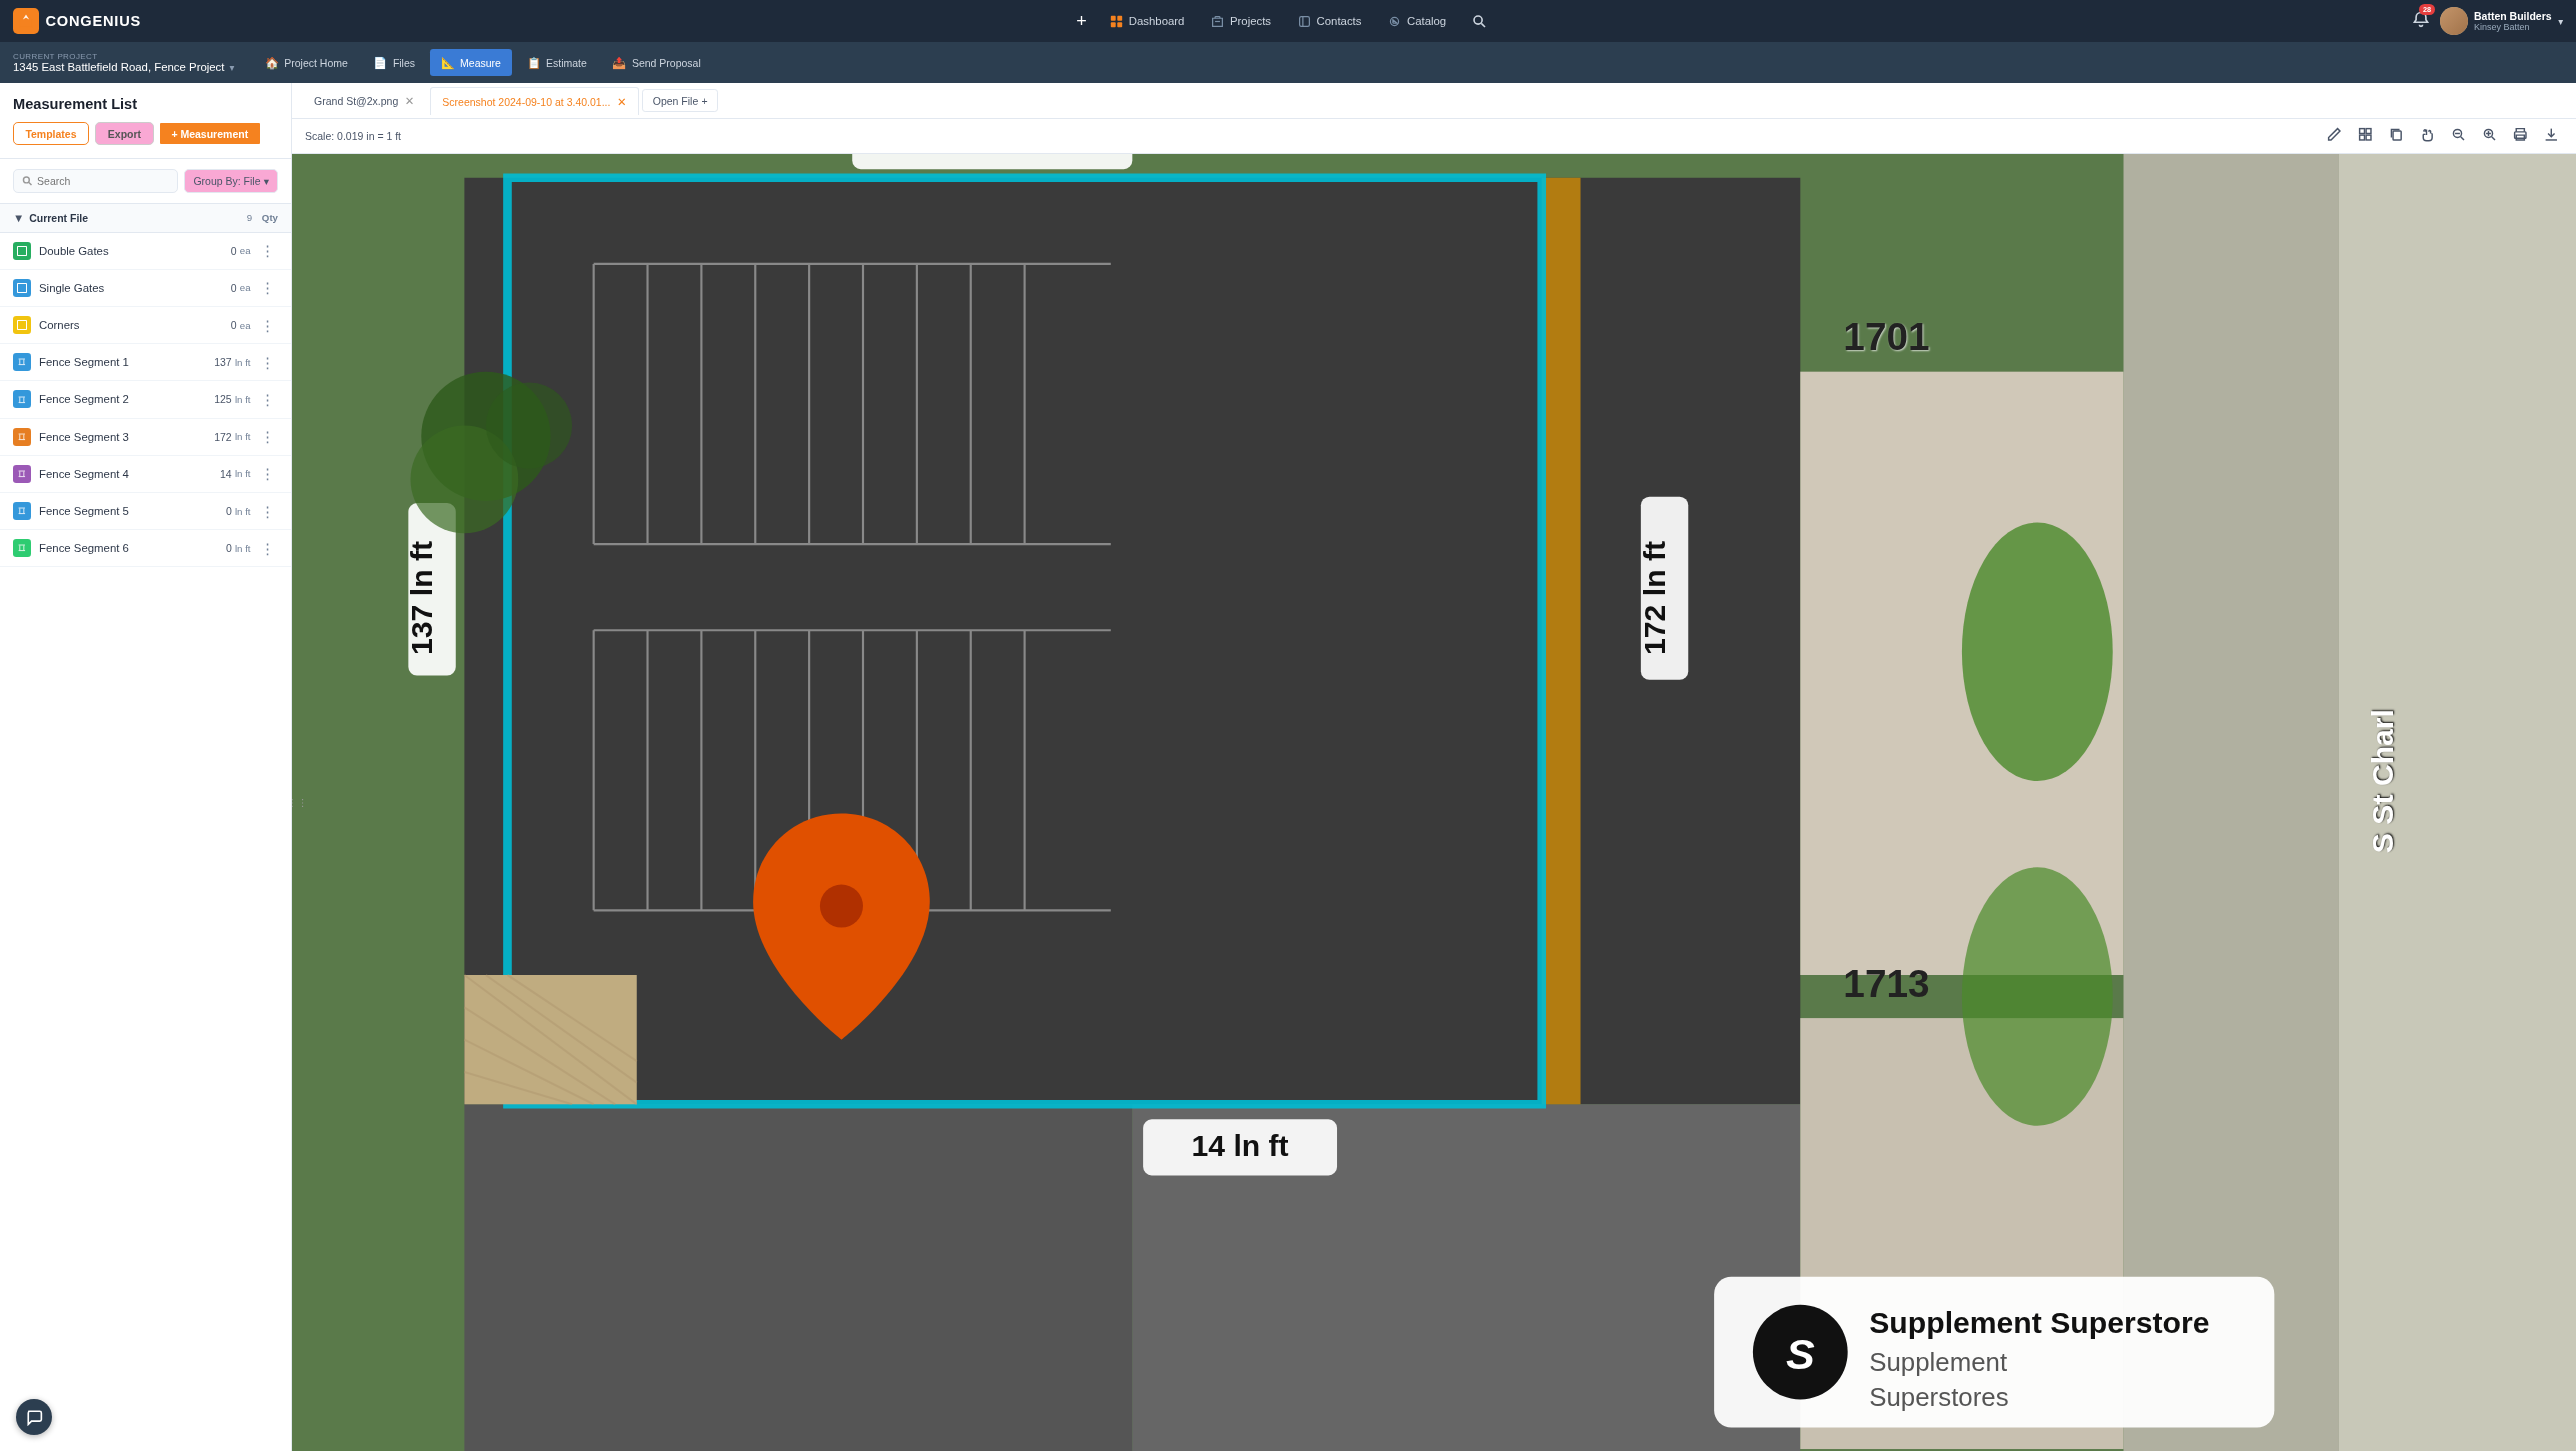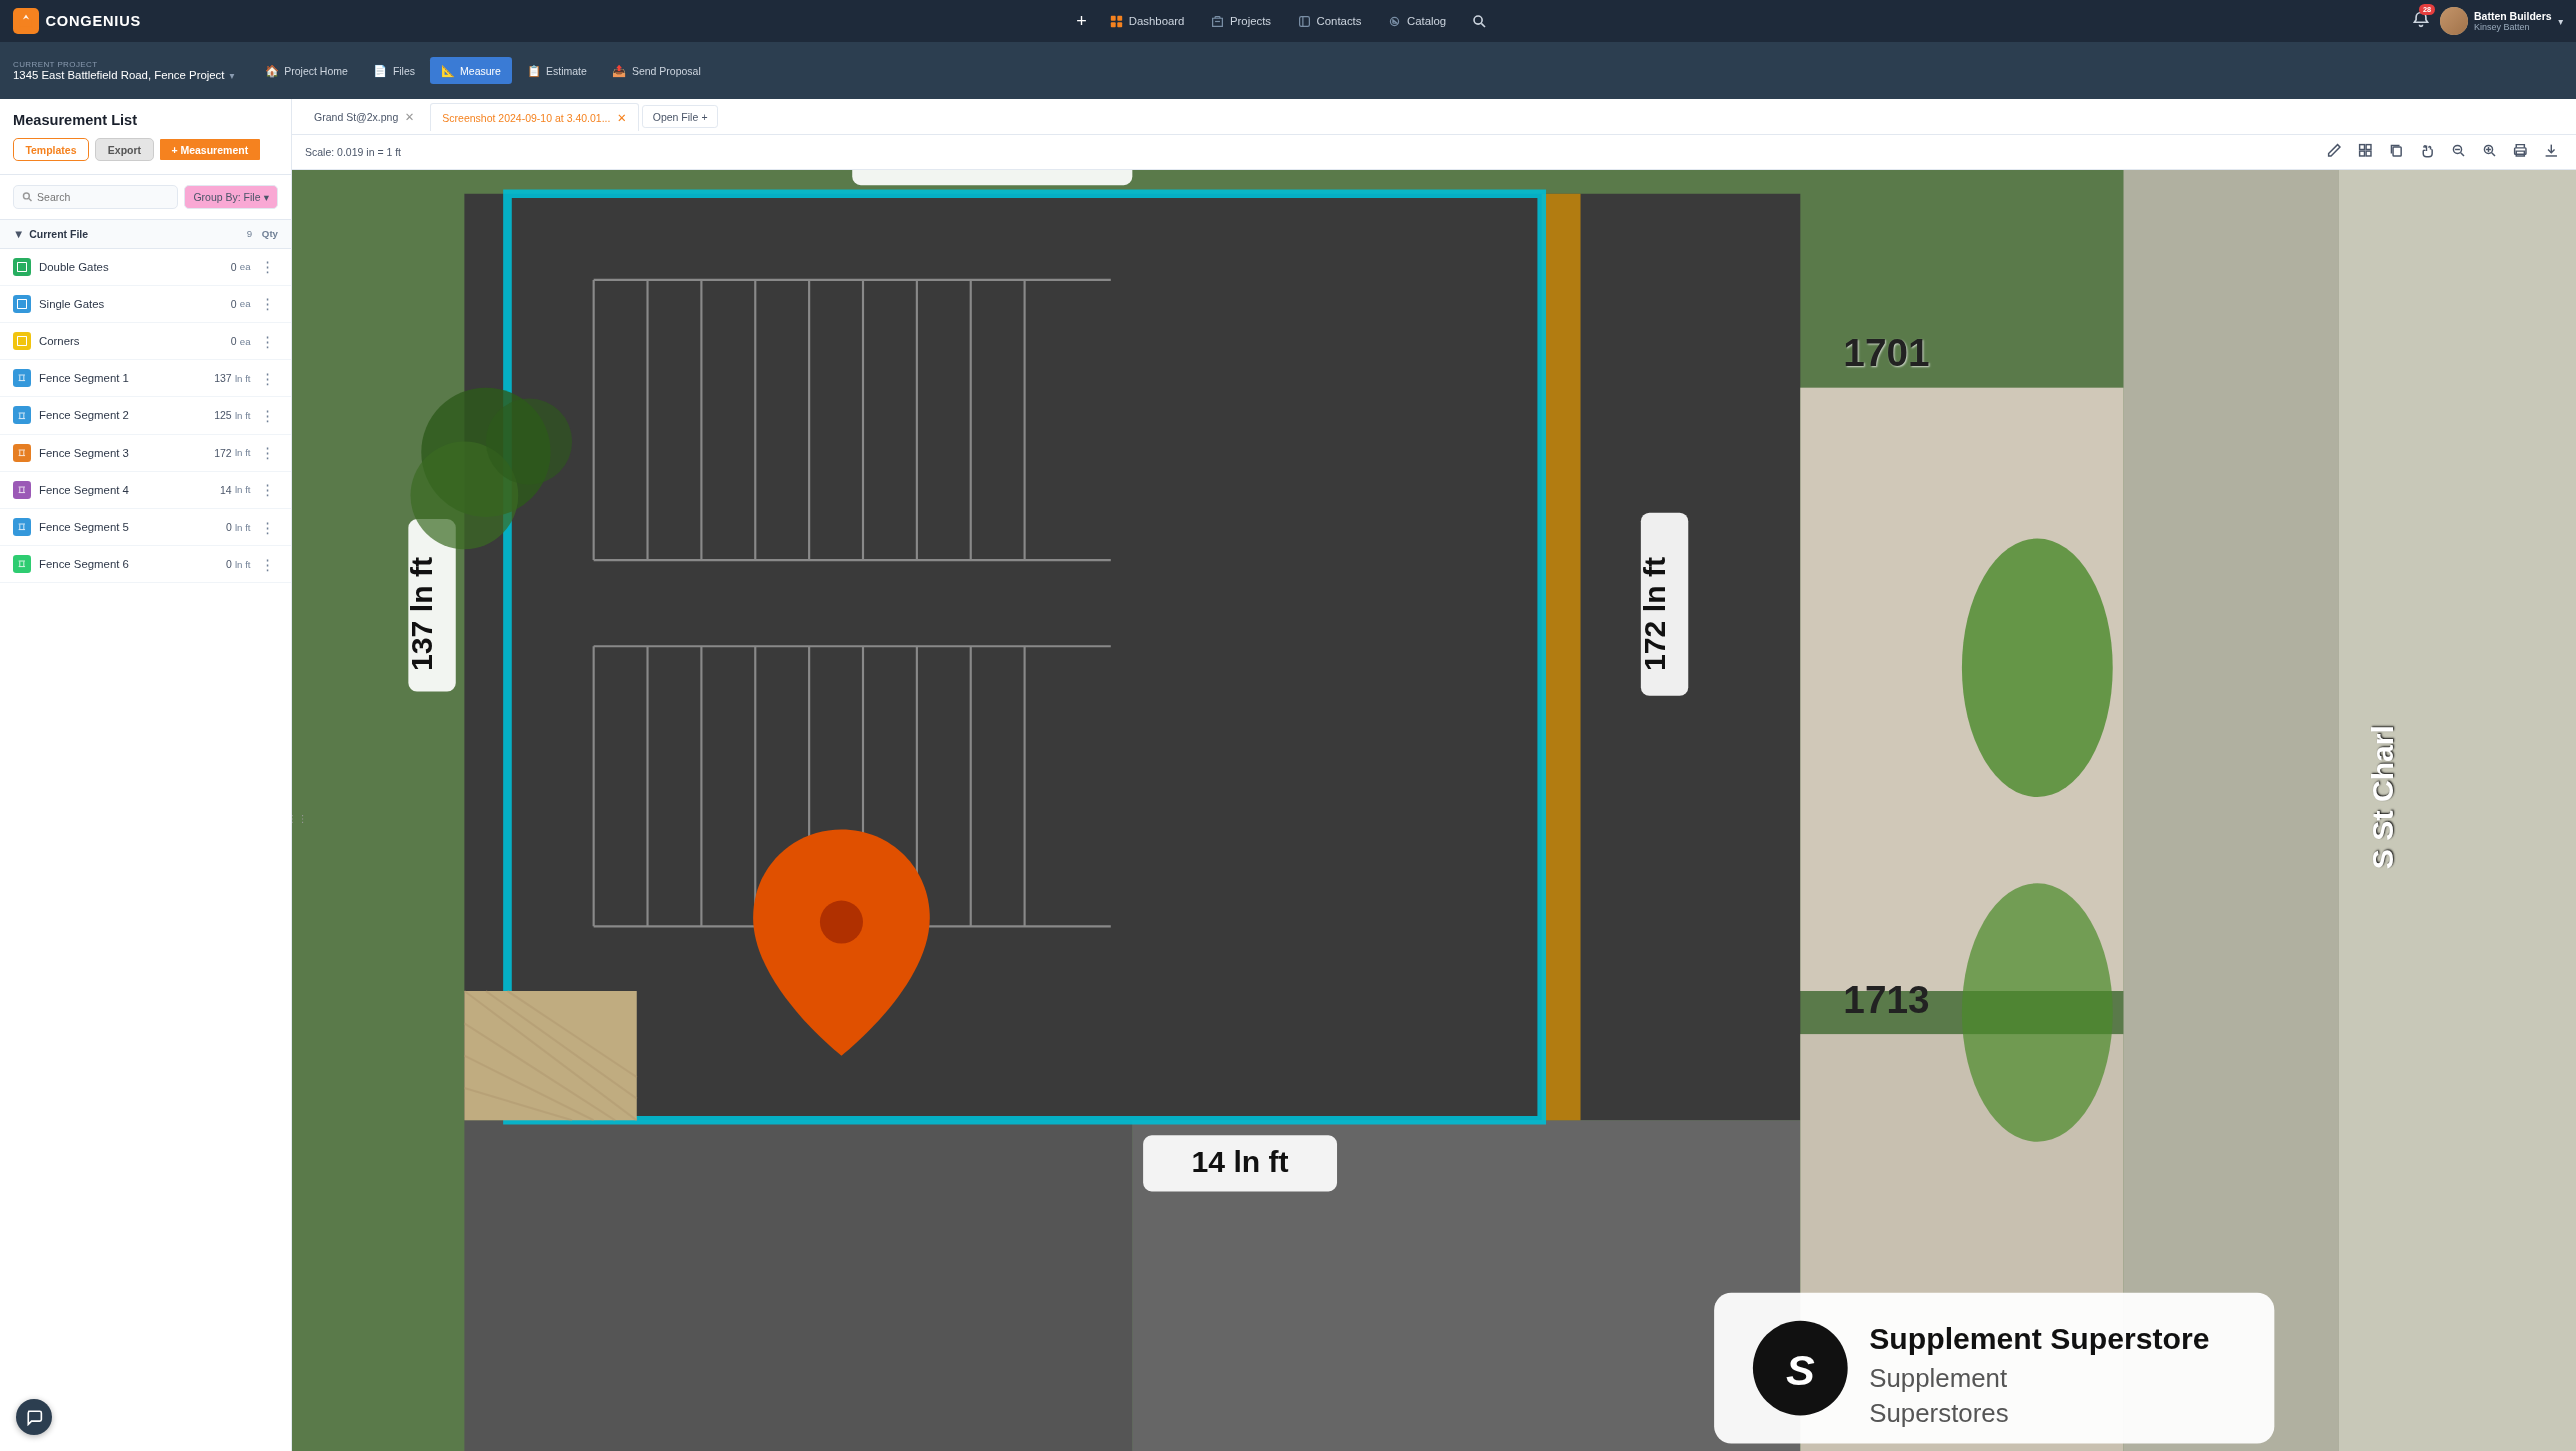--- a/index.html
+++ b/index.html
@@ -120,21 +120,21 @@
       border-radius: 50%;
     }
     .user-info { color: white; }
     .user-name { font-size: 10.5px; font-weight: 600; }
     .user-role { font-size: 9px; color: #9ab; }
     .chevron-down { color: #cdd5df; font-size: 9.7px; }
 
     
     .project-bar {
       background: #2c3e50;
-      height: 57px;
+      height: 41px;
       display: flex;
       align-items: center;
       padding: 0 13px;
       gap: 19.5px;
     }
     .current-project-area {
       display: flex;
       flex-direction: column;
     }
     .current-project-label {
@@ -213,21 +213,21 @@
       background: white;
       border: 1.6px solid #f5821f;
       color: #f5821f;
       border-radius: 4.9px;
       padding: 4.9px 11.4px;
       font-size: 10.5px;
       font-weight: 600;
       cursor: pointer;
     }
     .btn-export {
-      background: #e5e5e5;
+      background: #f9a8d4;
       border: 1.6px solid #ccc;
       color: #555;
       border-radius: 4.9px;
       padding: 4.9px 11.4px;
       font-size: 10.5px;
       font-weight: 600;
       cursor: pointer;
     }
     .btn-measurement {
       background: #f5821f;

